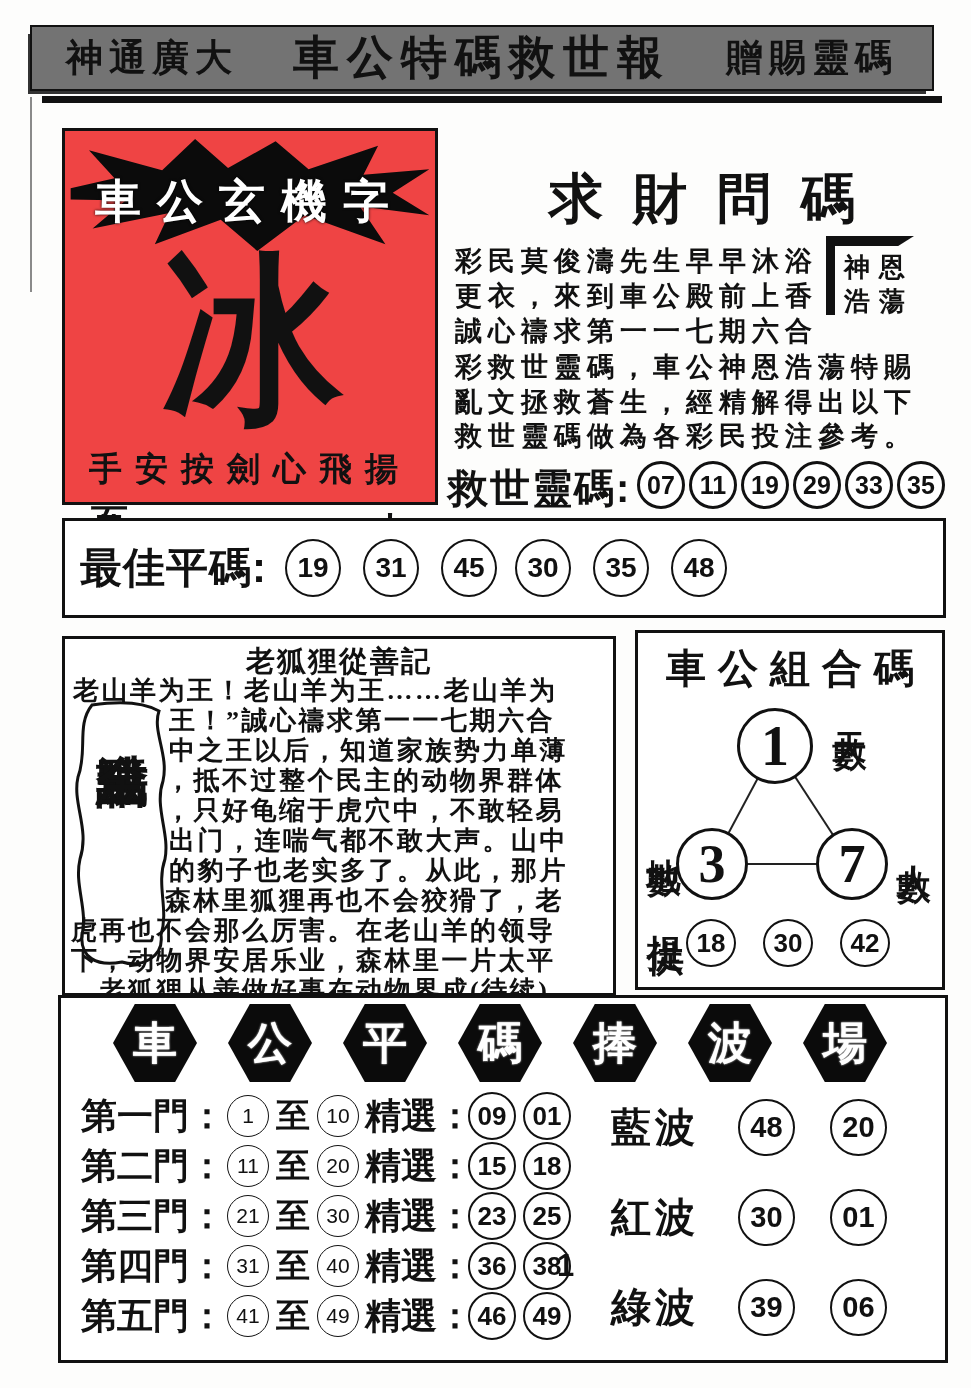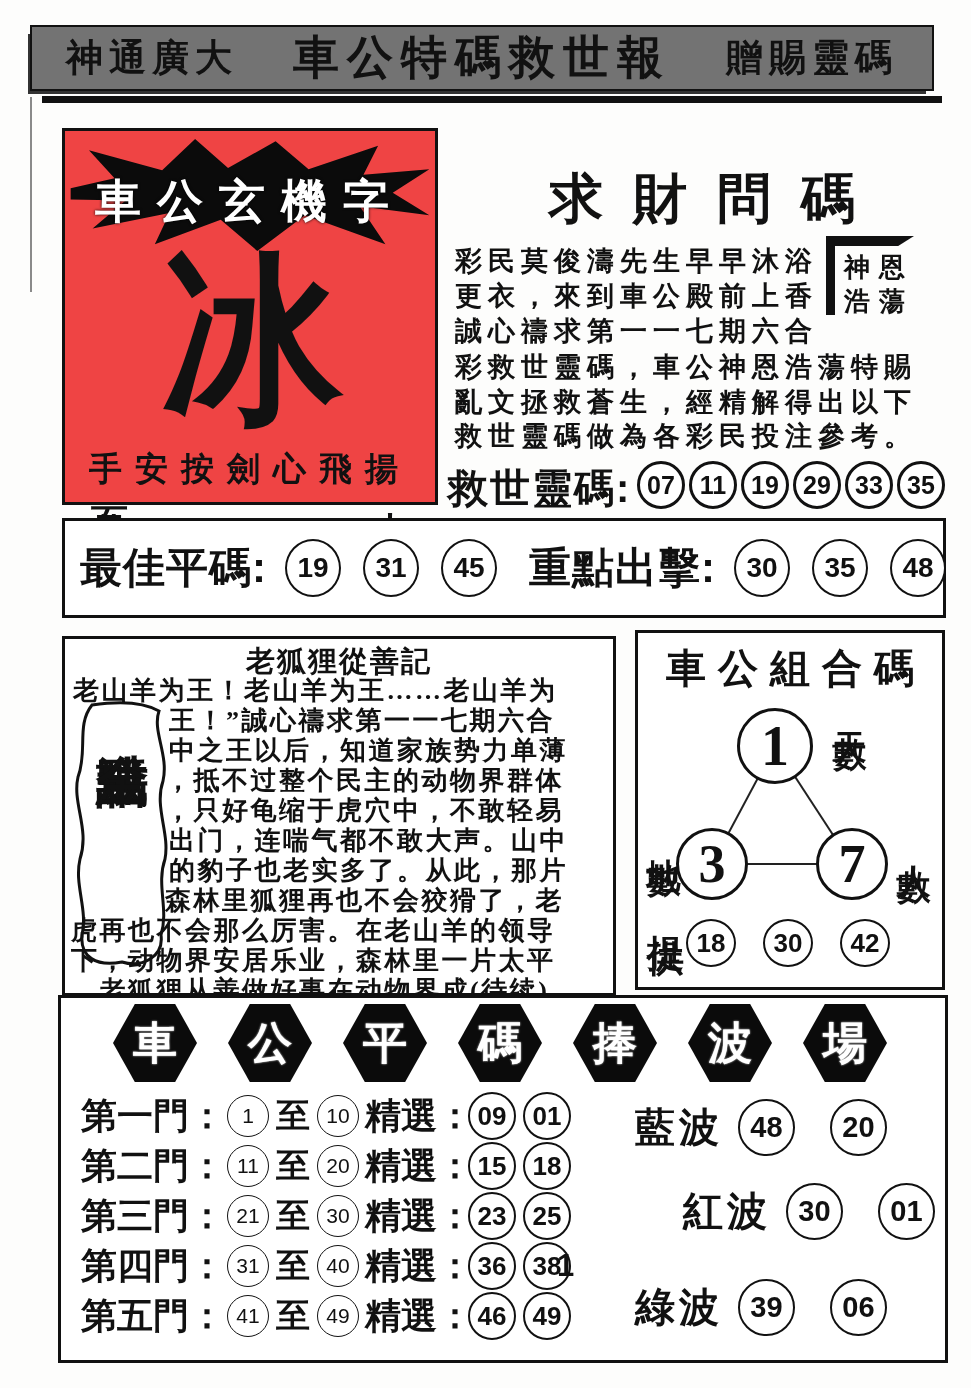--- a/index.html
+++ b/index.html
@@ -84,21 +84,21 @@
     clip-path:polygon(26% 0,74% 0,100% 50%,74% 100%,26% 100%,0 50%);}
   .hex span{color:#fff;font-size:44px;font-weight:bold;font-family:"Liberation Serif",serif;text-shadow:0 0 2px #fff;}
   .gate-row{left:20px;height:48px;display:flex;align-items:center;}
   .gate-label{width:140px;font-size:36px;font-weight:bold;white-space:nowrap;}
   .zhi{width:36px;margin-left:6px;font-size:34px;font-weight:bold;text-align:center;}
   .pick-label{width:96px;margin-left:6px;font-size:36px;font-weight:bold;white-space:nowrap;}
   .gate-row .c-range{margin-left:6px;}
   .gate-row .c-pick{margin-left:7px;}
   .stray{font-size:31px;font-weight:bold;margin-left:-14px;}
   .wave-row{left:550px;height:58px;display:flex;align-items:center;}
-  .wave-label{width:112px;margin-right:15px;font-size:40px;font-weight:bold;letter-spacing:4px;white-space:nowrap;text-align:right;}
+  .wave-label{width:112px;margin-right:15px;font-size:40px;font-weight:bold;letter-spacing:4px;white-space:nowrap;}
   .wave-row .circle{margin-right:35px;}
 </style>
 </head>
 <body>
 
 <div class="abs header-box">
   <span class="header-side">神通廣大</span>
   <span class="header-title">車公特碼救世報</span>
   <span class="header-side">贈賜靈碼</span>
 </div>
@@ -141,21 +141,20 @@
   <span class="circle c-lingma">35</span>
 </div>
 
 <div class="abs band-box">
   <span class="band-label">最佳平碼:</span>
   <span class="band-circles">
     <span class="circle c-band">19</span>
     <span class="circle c-band">31</span>
     <span class="circle c-band">45</span>
   </span>
-  <span class="band-label" style="margin-left:18px;">重點出擊:</span>
   <span class="band-circles">
     <span class="circle c-band">30</span>
     <span class="circle c-band">35</span>
     <span class="circle c-band">48</span>
   </span>
 </div>
 
 <div class="abs story-box">
   <div class="abs story-title">老狐狸從善記</div>
   <div class="abs stamp">
@@ -268,21 +267,21 @@
     <span class="pick-label">精選：</span>
     <span class="circle c-pick">46</span>
     <span class="circle c-pick">49</span>
   </div>
 
   <div class="abs wave-row" style="top:100px;">
     <span class="wave-label">藍波</span>
     <span class="circle c-wave">48</span>
     <span class="circle c-wave">20</span>
   </div>
-  <div class="abs wave-row" style="top:184px;margin-left:48px;">
+  <div class="abs wave-row" style="top:190px;">
     <span class="wave-label">紅波</span>
     <span class="circle c-wave">30</span>
     <span class="circle c-wave">01</span>
   </div>
   <div class="abs wave-row" style="top:280px;">
     <span class="wave-label">綠波</span>
     <span class="circle c-wave">39</span>
     <span class="circle c-wave">06</span>
   </div>
 </div>

